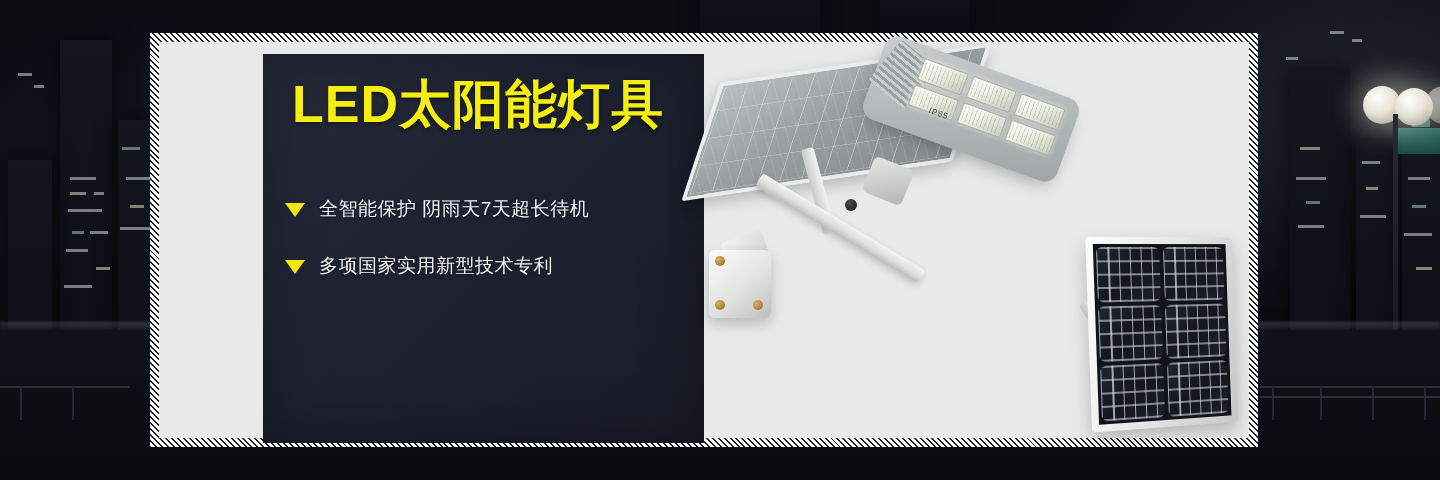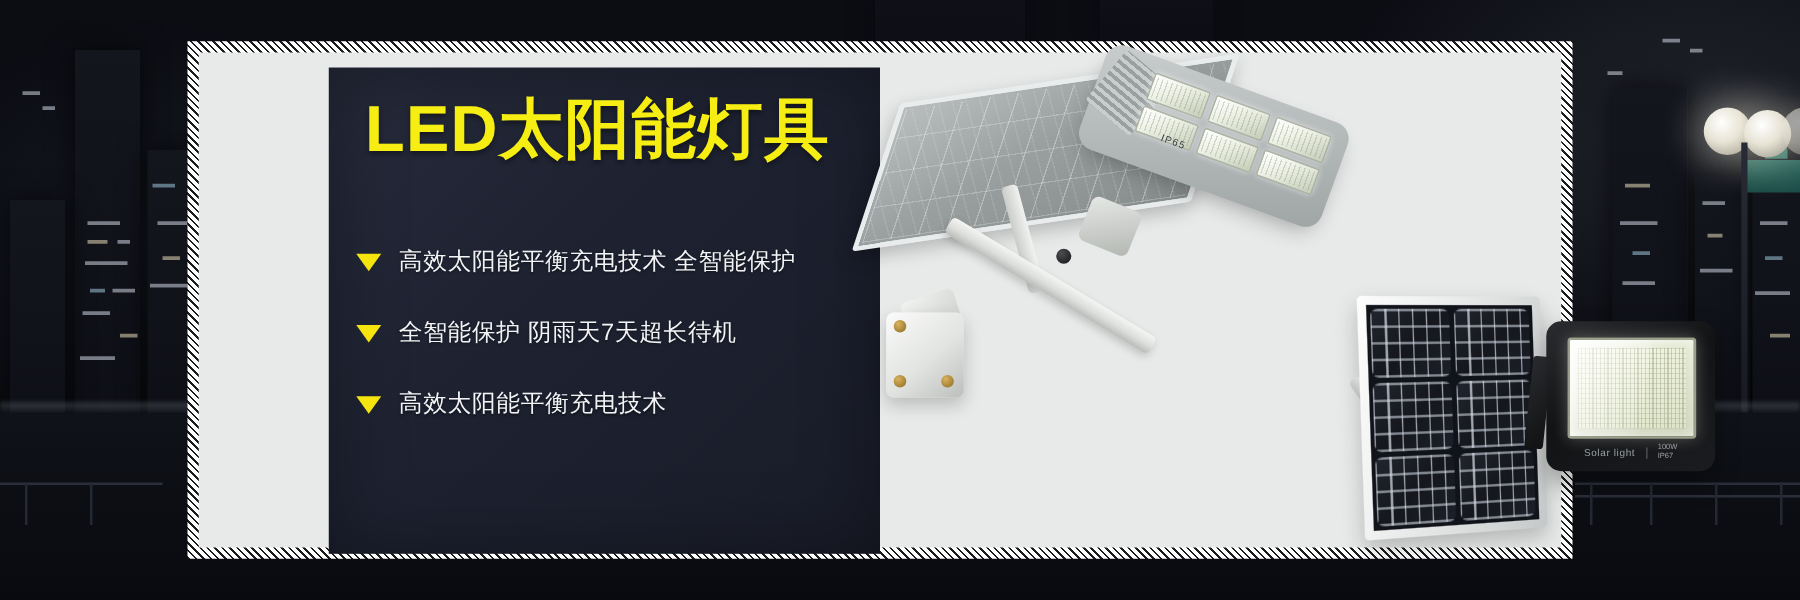--- a/index.html
+++ b/index.html
@@ -372,29 +372,25 @@
 
 <div id="frame">
   <div id="panel">
 
     <div id="darkbox">
       <div id="title">LED太阳能灯具</div>
 
       <div id="bullets">
         <div class="bullet">
           <span class="tri"></span>
-          <span class="btext">高效太阳能平衡充电技术 全智能保护</span>
-        </div>
-        <div class="bullet">
-          <span class="tri"></span>
           <span class="btext">全智能保护 阴雨天7天超长待机</span>
         </div>
         <div class="bullet">
           <span class="tri"></span>
-          <span class="btext">高效太阳能平衡充电技术</span>
+          <span class="btext">多项国家实用新型技术专利</span>
         </div>
       </div>
     </div>
 
     <div id="products">
 
       <div id="streetlight">
         <div class="sl-panel"></div>
         <div class="sl-strut"></div>
         <div class="sl-arm"></div>
@@ -431,29 +427,16 @@
             <div class="sp-block"></div>
             <div class="sp-block"></div>
             <div class="sp-block"></div>
             <div class="sp-block"></div>
             <div class="sp-block"></div>
             <div class="sp-block"></div>
           </div>
         </div>
       </div>
 
-      <div id="floodlight">
-        <div class="fl-bracket"></div>
-        <div class="fl-body">
-          <div class="fl-face"></div>
-          <div class="fl-label">
-            <span class="fl-solar">Solar light</span>
-            <span class="fl-spec">
-              <span>100W</span><br>
-              <span>IP67</span>
-            </span>
-          </div>
-        </div>
-      </div>
 
     </div>
   </div>
 </div>
 
 </body></html>

